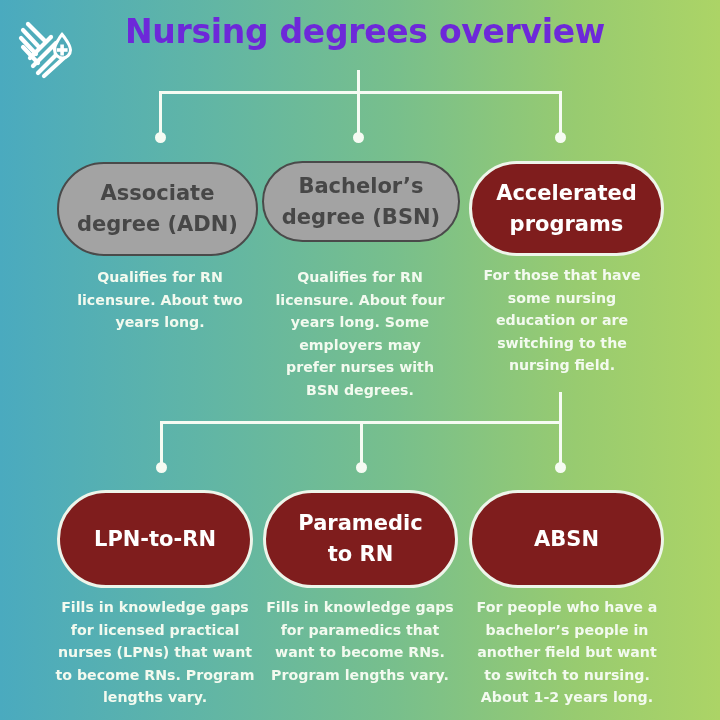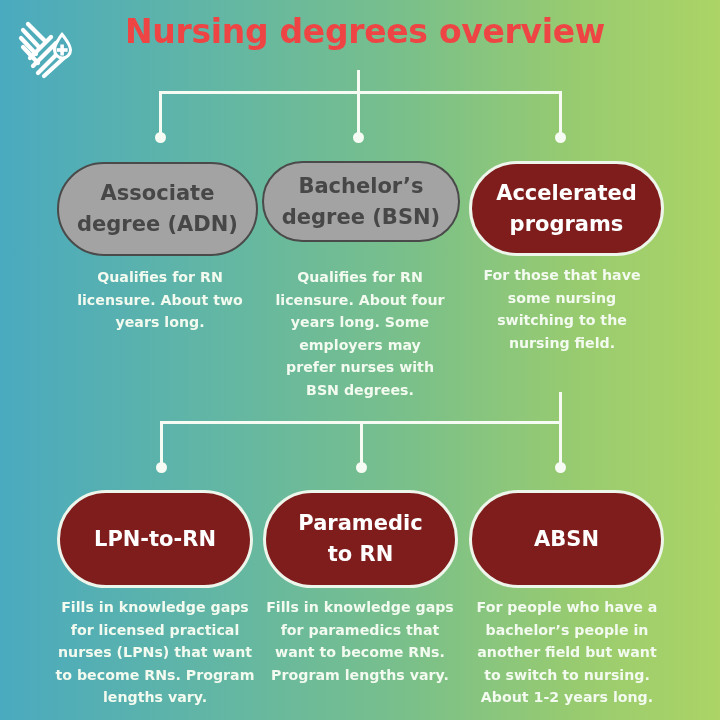--- a/index.html
+++ b/index.html
@@ -5,21 +5,21 @@
     html, body { margin:0; padding:0; }
     body {
       width:720px; height:720px; overflow:hidden; position:relative;
       background: linear-gradient(90deg, #4aaabf 0%, #62b6a4 30%, #78bf8c 55%, #98cb70 80%, #acd466 100%);
       font-family: "DejaVu Sans", "Liberation Sans", sans-serif;
     }
     .abs { position:absolute; }
     .logo { left:18px; top:18px; width:62px; height:62px; }
     .title {
       left:120px; top:12px; width:490px; text-align:center;
-      color:#ef4444; font-weight:bold; font-size:33px; letter-spacing:-0.3px;
+      color:#6d28d9; font-weight:bold; font-size:33px; letter-spacing:-0.3px;
       font-family: "DejaVu Sans", sans-serif;
     }
     .line { position:absolute; background:#f6fbf3; }
     .dot { position:absolute; width:11px; height:11px; border-radius:50%; background:#f6fbf3; }
     .pill {
       position:absolute; border-radius:50px; display:flex; align-items:center; justify-content:center;
       text-align:center; font-weight:bold; font-size:21px; line-height:31px; box-sizing:border-box;
       font-family: "DejaVu Sans", sans-serif;
     }
     .pill.light { background:#a3a3a3; color:#474747; border:2px solid #4a4a4a; }
@@ -91,20 +91,21 @@
   <div>Qualifies for RN</div>
   <div>licensure. About four</div>
   <div>years long. Some</div>
   <div>employers may</div>
   <div>prefer nurses with</div>
   <div>BSN degrees.</div>
 </div>
 <div class="desc" style="left:462px; top:264px; width:200px;">
   <div>For those that have</div>
   <div>some nursing</div>
+  <div>education or are</div>
   <div>switching to the</div>
   <div>nursing field.</div>
 </div>
 
 <div>
   <div class="line" style="left:559px; top:392px; width:3px; height:75px;"></div>
   <div class="line" style="left:160px; top:421px; width:402px; height:3px;"></div>
   <div class="line" style="left:160px; top:421px; width:3px; height:46px;"></div>
   <div class="line" style="left:360px; top:421px; width:3px; height:46px;"></div>
   <div class="dot" style="left:156px; top:462px;"></div>

